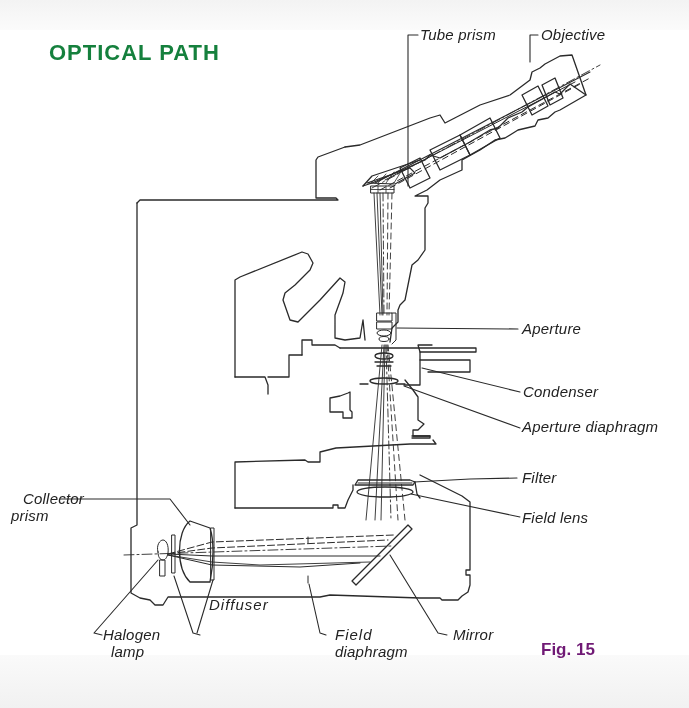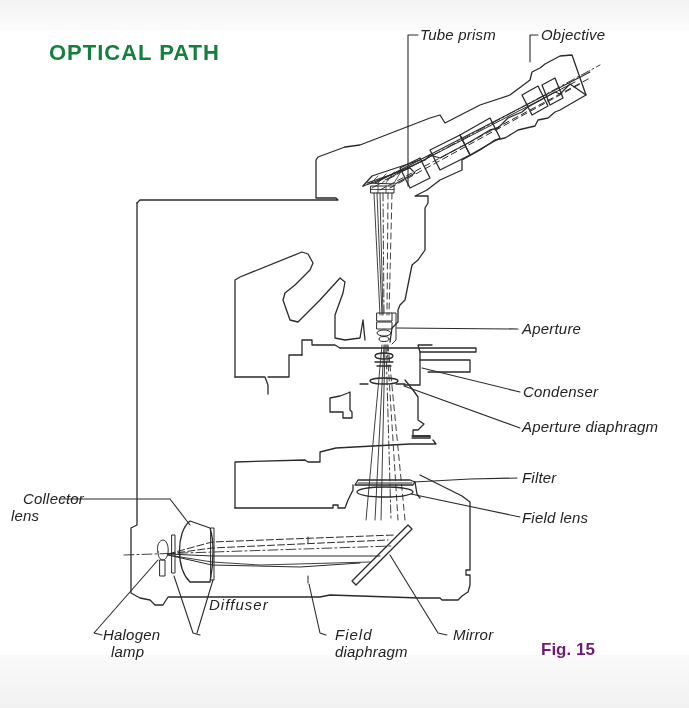--- a/index.html
+++ b/index.html
@@ -161,21 +161,21 @@
 
 <div class="lbl" style="left:420px;top:27px;">Tube prism</div>
 <div class="lbl" style="left:541px;top:27px;">Objective</div>
 <div class="lbl" style="left:522px;top:321px;">Aperture</div>
 <div class="lbl" style="left:523px;top:384px;">Condenser</div>
 <div class="lbl" style="left:522px;top:419px;">Aperture diaphragm</div>
 <div class="lbl" style="left:522px;top:470px;">Filter</div>
 <div class="lbl" style="left:522px;top:510px;">Field lens</div>
 
 <div class="lbl" style="left:23px;top:491px;">Collector</div>
-<div class="lbl" style="left:11px;top:508px;">lens</div>
+<div class="lbl" style="left:11px;top:508px;">prism</div>
 
 <div class="lbl" style="left:103px;top:627px;">Halogen</div>
 <div class="lbl" style="left:103px;top:644px;margin-left:8px;">lamp</div>
 
 <div class="lbl" style="left:209px;top:597px;letter-spacing:1px;">Diffuser</div>
 
 <div class="lbl" style="left:335px;top:627px;letter-spacing:1px;">Field</div>
 <div class="lbl" style="left:335px;top:644px;">diaphragm</div>
 
 <div class="lbl" style="left:453px;top:627px;">Mirror</div>

